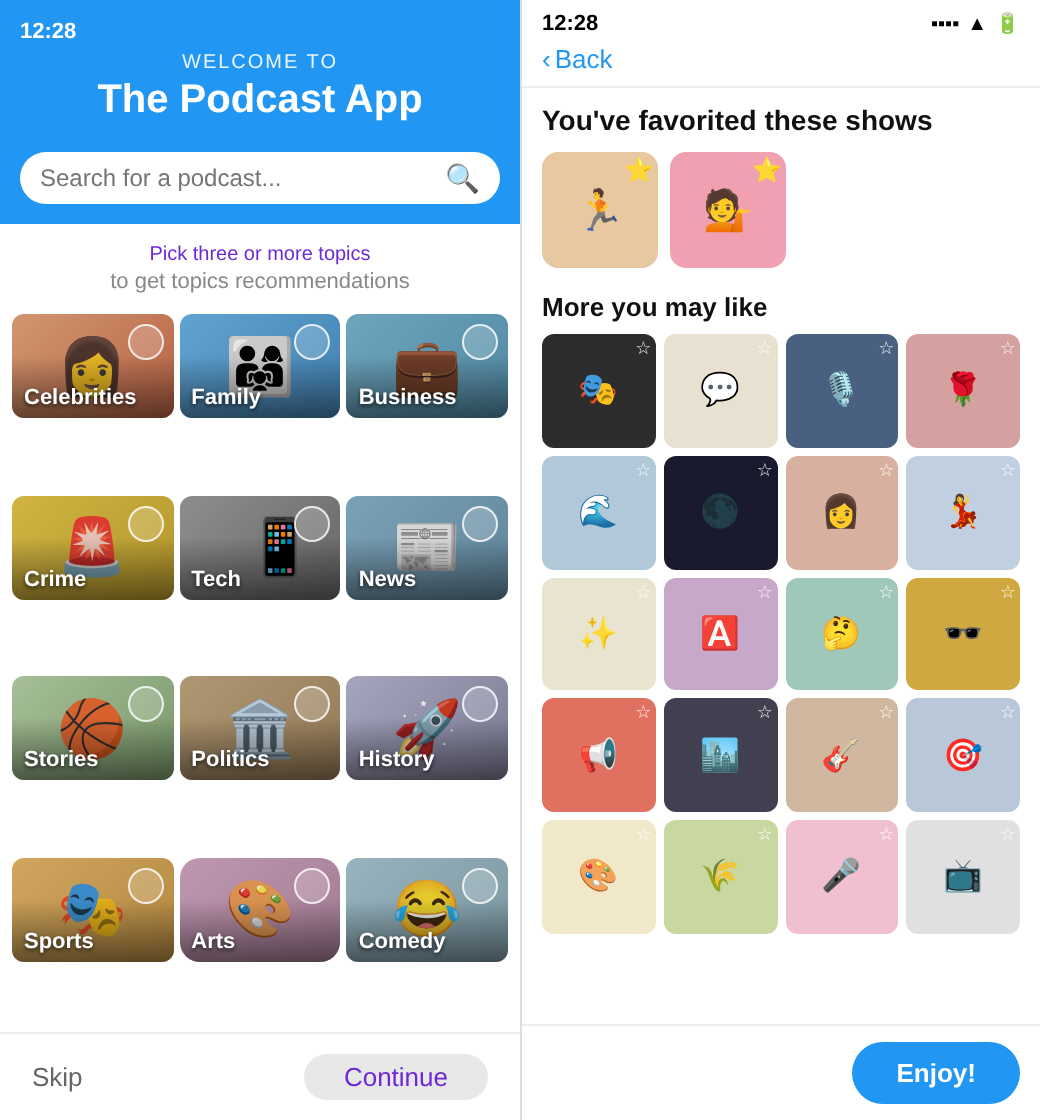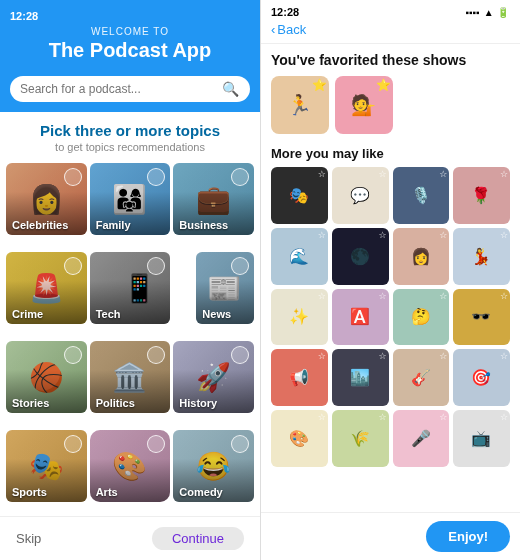--- a/index.html
+++ b/index.html
@@ -65,40 +65,40 @@
     }
     .search-icon {
       color: #2196F3;
       font-size: 14px;
     }
     .pick-heading {
       text-align: center;
       padding: 10px 10px 4px;
     }
     .pick-heading h2 {
-      font-size: 15px;
-      font-weight: bold;
-      color: #0369a1;
+      font-size: 10px;
+      font-weight: normal;
+      color: #6d28d9;
     }
     .pick-heading p {
       font-size: 11px;
       color: #888;
       margin-top: 2px;
     }
     .topics-grid {
       display: grid;
       grid-template-columns: repeat(3, 1fr);
       gap: 3px;
       padding: 6px 6px 0;
       flex: 1;
       overflow: hidden;
     }
     .topic-item {
       position: relative;
-      height: 72px;
+      height: 52px;
       border-radius: 6px;
       overflow: hidden;
       cursor: pointer;
     }
     .topic-overlay {
       position: absolute;
       inset: 0;
       background: linear-gradient(to top, rgba(0,0,0,0.55) 0%, rgba(0,0,0,0.1) 60%);
       display: flex;
       flex-direction: column;
@@ -147,21 +147,21 @@
       padding: 4px 20px;
       cursor: pointer;
     }
 
     
     .topic-celebrities { background: linear-gradient(135deg, #e8a87c, #cc6d4c); }
     .topic-family { background: linear-gradient(135deg, #6bb5e8, #4a90c4); }
     .topic-business { background: linear-gradient(135deg, #7ab8d4, #5a98b4); }
     .topic-crime { background: linear-gradient(135deg, #e8c84a, #c8a830); }
     .topic-tech { background: linear-gradient(135deg, #9e9e9e, #707070); padding-left: 20px; }
-    .topic-news { background: linear-gradient(135deg, #8ab4cc, #6a94ac); margin-left: 23px; }
+    .topic-news { background: linear-gradient(135deg, #8ab4cc, #6a94ac); }
     .topic-stories { background: linear-gradient(135deg, #b8d4a8, #88aa78); }
     .topic-politics { background: linear-gradient(135deg, #c4a880, #a48860); }
     .topic-history { background: linear-gradient(135deg, #b8b8d4, #8888a4); }
     .topic-sports { background: linear-gradient(135deg, #e8b868, #c89848); }
     .topic-arts { background: linear-gradient(135deg, #d4a8c4, #b488a4); border-radius: 10px; }
     .topic-comedy { background: linear-gradient(135deg, #a8c8d4, #88a8b4); }
 
     
     .topic-img {
       width: 100%;

